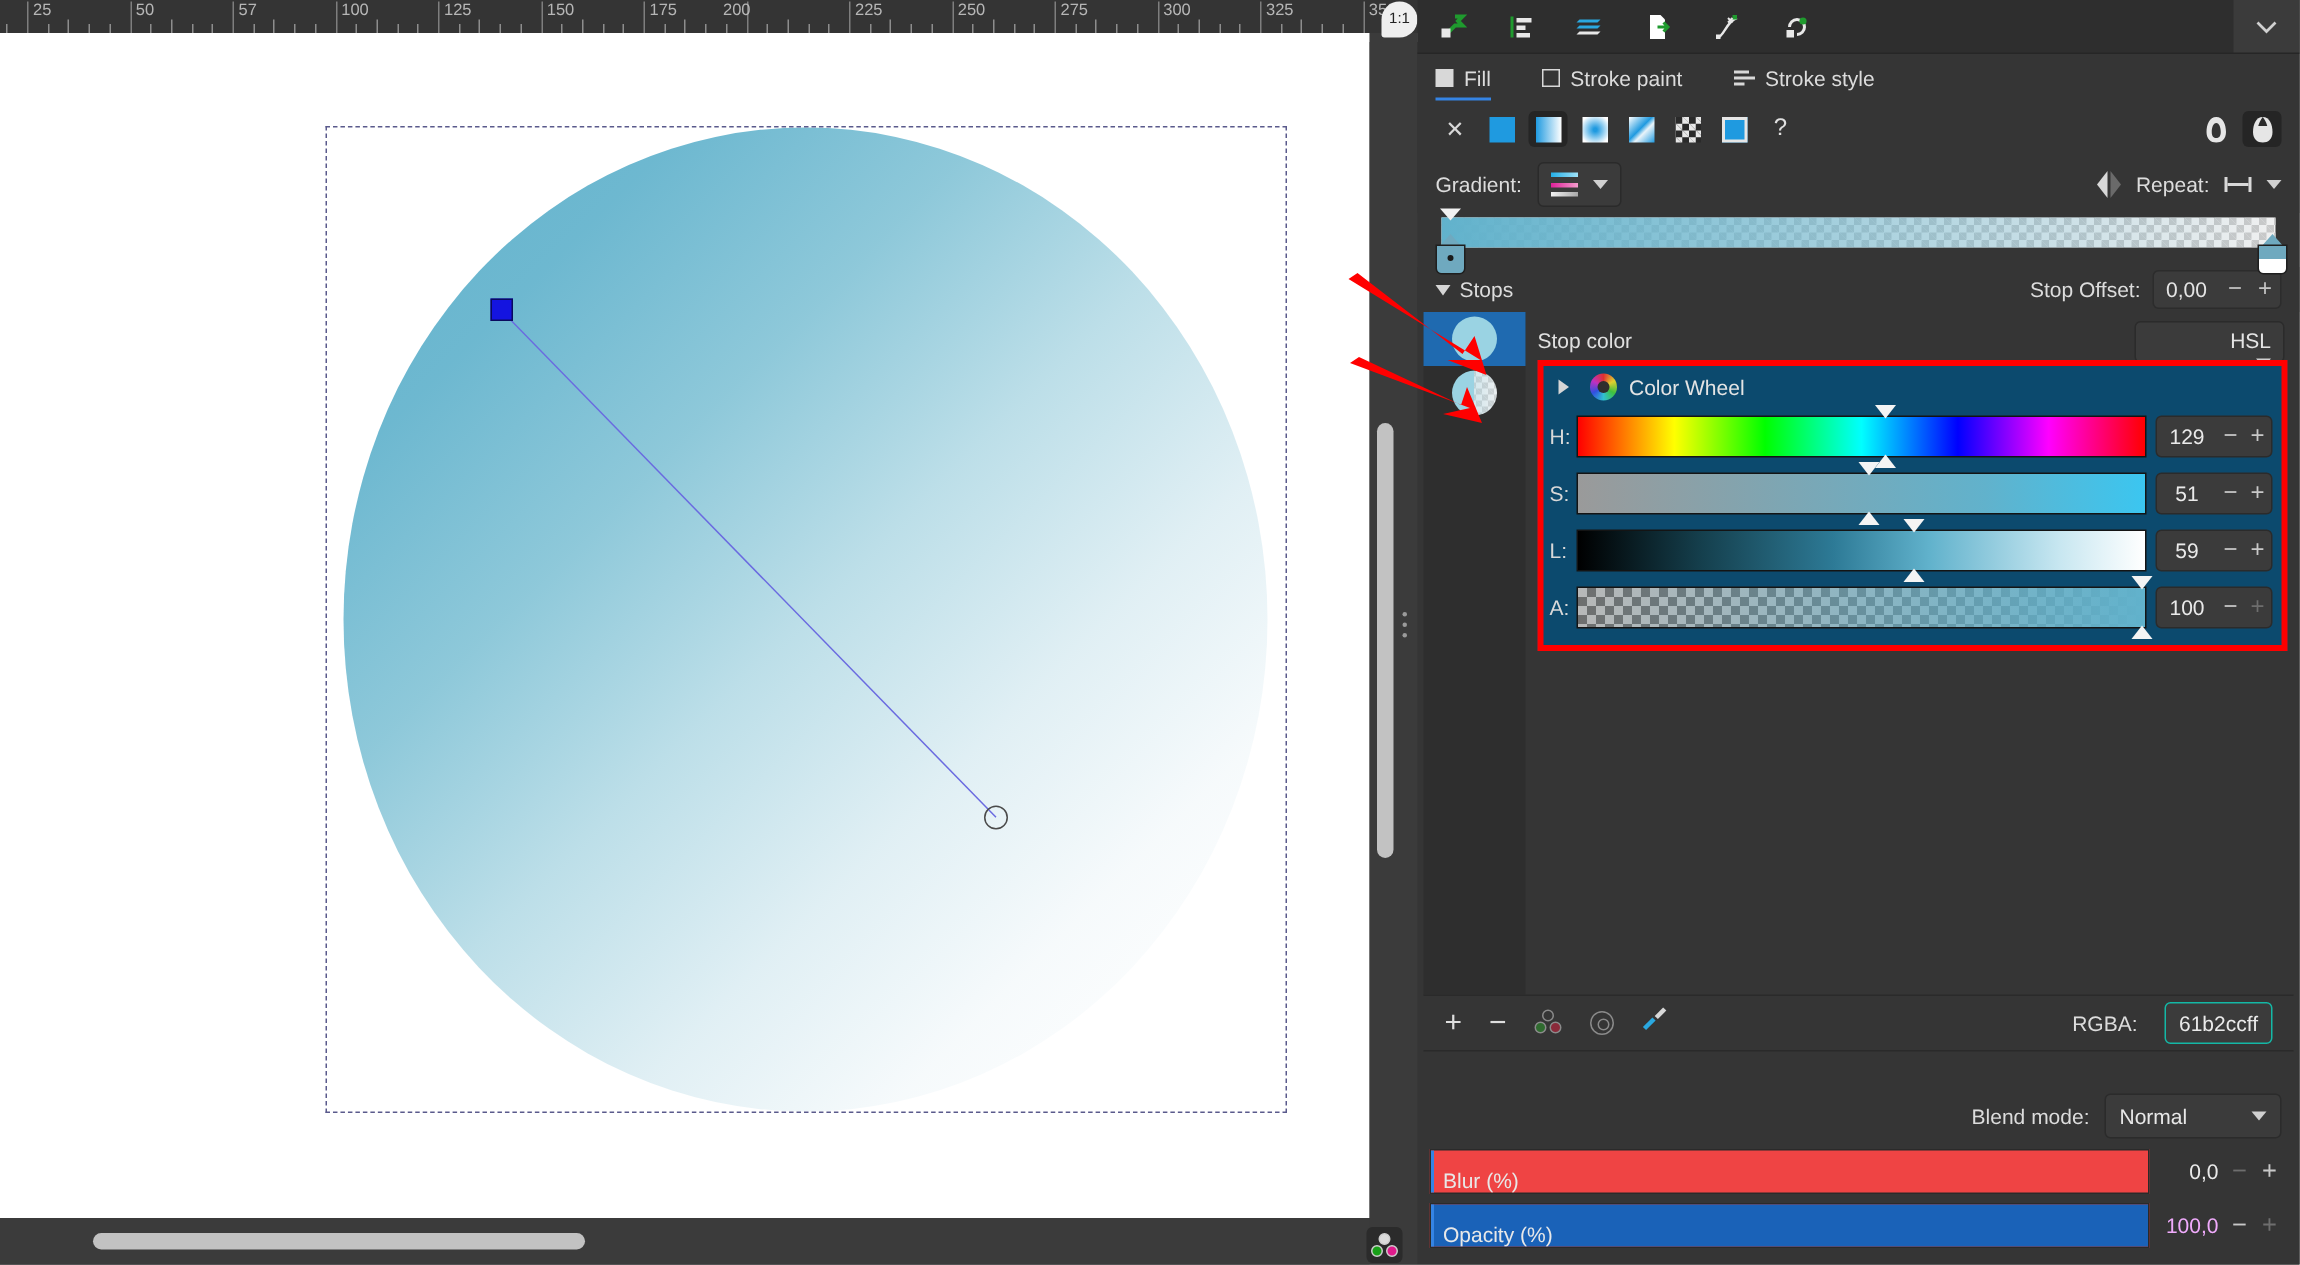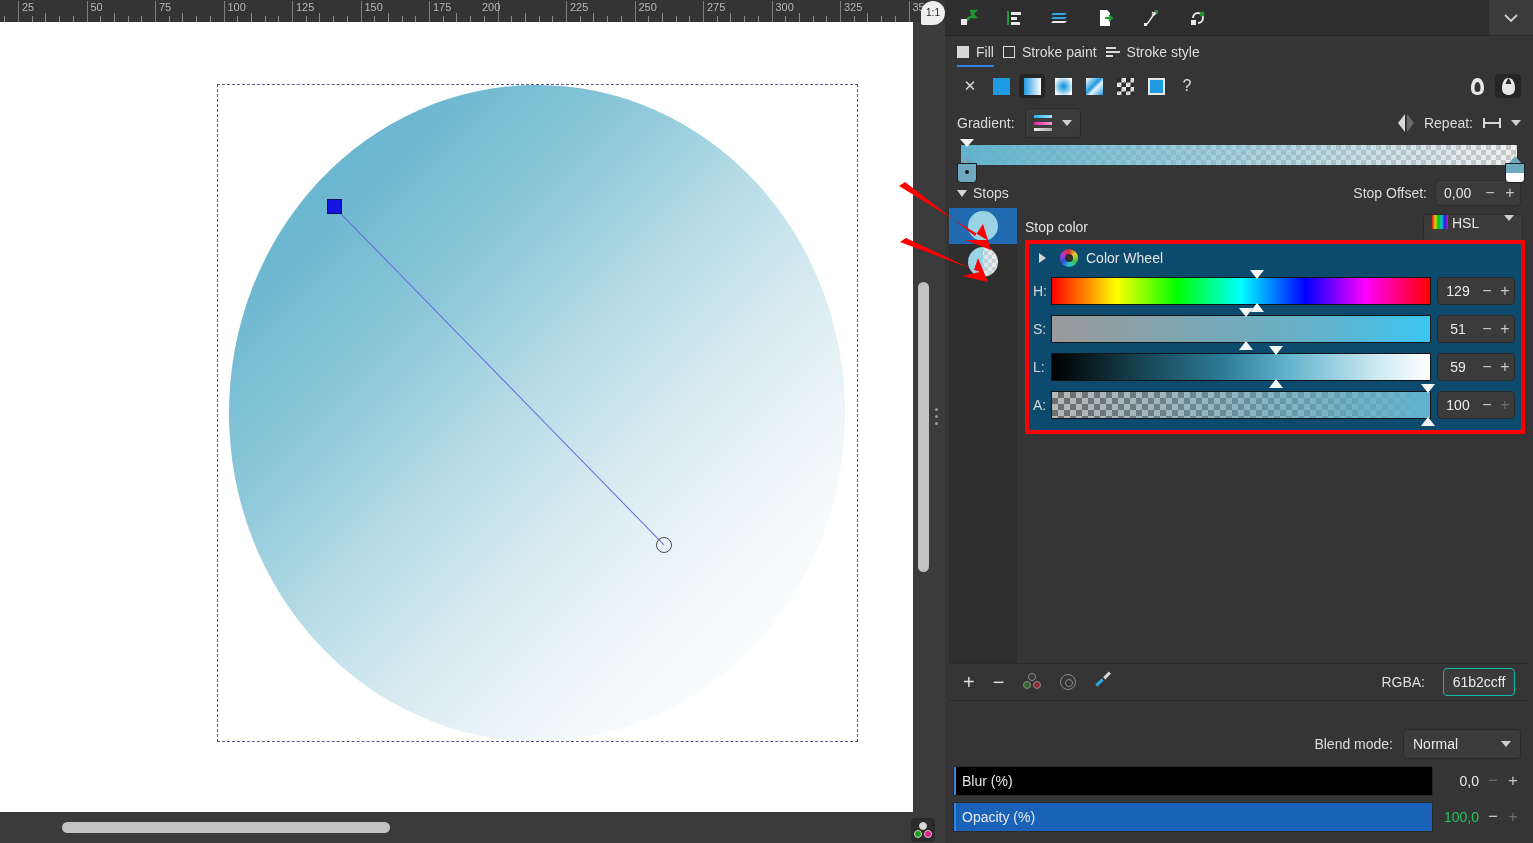--- a/index.html
+++ b/index.html
@@ -136,21 +136,21 @@
   }
   .dtab .xbtn { font-size: 14px; color:#c6c6c6; margin-left:4px; }
   #dock-tabs .spacer { flex:1; }
   .dtab.chev { width:44px; background:#3b3b3b; }
   #dock-tabs-rule {
     position:absolute; left:0; right:0; bottom:0; height:1px; background:#262626;
   }
 
   
   #fs-tabs {
-    height: 32px; display:flex; align-items:center; gap:9px;
+    height: 32px; display:flex; align-items:center; gap:34px;
     padding-left: 12px; background:#353535; position:relative;
   }
   .fstab { display:flex; align-items:center; gap:7px; font-size:14px;
     color:#dcdcdc; height:32px; position:relative; cursor:pointer; }
   .fstab.active::after { content:""; position:absolute; left:0; right:0;
     bottom:1px; height:2px; background:#3584e4; }
   .sq-filled { width:12px; height:12px; background:#d8d8d8; display:inline-block; }
   .sq-hollow { width:12px; height:12px; border:1.5px solid #d8d8d8; display:inline-block; }
   .ss-icon { position:relative; width:14px; height:12px; display:inline-block; }
   .ss-icon i { position:absolute; left:0; height:2px; background:#d8d8d8; }
@@ -297,21 +297,21 @@
     background-position: 0 0, 0 0, 4px 4px;
     background-color:#f2f2f2;
   }
 
   #stop-color-label {
     position:absolute; left: 80px; top: 11px; font-size:14px; color:#e0e0e0;
   }
   #mode-select {
     position:absolute; right: 10px; top: 6px; width:100px; height:28px;
     background:#3b3b3b; border:1px solid #2b2b2b; border-radius:4px;
-    display:flex; align-items:flex-start; gap:4px; padding:0 8px; cursor:pointer;
+    display:flex; align-items:flex-end; gap:4px; padding:0 8px; cursor:pointer;flex-direction:column;
   }
   .rainbow-ico { width:16px; height:14px;
     background: linear-gradient(to right,#e01010,#e0d010,#10c010,#10c0d0,#2020e0,#d010d0); }
   #mode-select .t { font-size:14px; color:#e4e4e4; }
   #mode-select .caret { margin-left:auto; }
 
   
   #color-panel {
     position:absolute; left: 80px; top: 32px; width: 500px; height: 194px;
     border: 4px solid #ff0000; background:#0c4a6e;
@@ -397,21 +397,21 @@
     border-radius:4px; display:flex; align-items:center; padding:0 9px;
     cursor:pointer;
   }
   #blend-select .t { font-size:14px; color:#e8e8e8; }
   #blend-select .caret { margin-left:auto; }
 
   .meter-row { position:absolute; left:8px; width:572px; height:30px;
     display:flex; align-items:center; }
   .meter {
     position:relative; flex:1; height:30px; border:1px solid #2a2a2a;
-    background:#000000; display:flex; align-items:center;
+    background:#ef4444; display:flex; align-items:flex-end;
   }
   .meter .bar { position:absolute; left:0; top:0; bottom:0; background:#1a62b8; }
   .meter .edge { position:absolute; left:0; top:0; bottom:0; width:2px; background:#3584e4; }
   .meter .t { position:relative; font-size:14px; color:#e8e8e8; padding-left:8px; }
   .meter-num { display:flex; align-items:center; height:30px; width:92px;
     justify-content:flex-end; padding-right:2px; }
   .meter-num .v { font-size:14px; color:#eaeaea; padding-right:4px; }
   .meter-num .mn,.meter-num .pl { width:20px; text-align:center; font-size:17px;
     color:#c8c8c8; cursor:pointer; }
   .meter-num.dim .mn,.meter-num.dim .pl { color:#6e6e6e; }
@@ -435,21 +435,21 @@
         <div class="rtick mid" style="left: 45.4px;"></div>
         <div class="rtick minor" style="left: 59.1px;"></div>
         <div class="rtick minor" style="left: 72.8px;"></div>
         <div class="rtick major" style="left: 86.5px;"></div>
         <div class="rlabel" style="left: 90.5px;">50</div>
         <div class="rtick minor" style="left: 100.2px;"></div>
         <div class="rtick mid" style="left: 113.9px;"></div>
         <div class="rtick minor" style="left: 127.6px;"></div>
         <div class="rtick minor" style="left: 141.3px;"></div>
         <div class="rtick major" style="left: 155px;"></div>
-        <div class="rlabel" style="left: 159px;">75</div>
+        <div class="rlabel" style="left: 159px;">57</div>
         <div class="rtick minor" style="left: 168.7px;"></div>
         <div class="rtick mid" style="left: 182.4px;"></div>
         <div class="rtick minor" style="left: 196.1px;"></div>
         <div class="rtick minor" style="left: 209.8px;"></div>
         <div class="rtick major" style="left: 223.5px;"></div>
         <div class="rlabel" style="left: 227.5px;">100</div>
         <div class="rtick minor" style="left: 237.2px;"></div>
         <div class="rtick mid" style="left: 250.9px;"></div>
         <div class="rtick minor" style="left: 264.6px;"></div>
         <div class="rtick minor" style="left: 278.3px;"></div>
@@ -829,21 +829,21 @@
       </div>
     </div>
 
     <div class="meter-row" id="opacity-row">
       <div class="meter">
         <div class="bar" style="width:100%"></div>
         <div class="edge"></div>
         <span class="t">Opacity (%)</span>
       </div>
       <div class="meter-num dim">
-        <span class="v" style="color:#22c55e">100,0</span>
+        <span class="v" style="color:#f0abfc">100,0</span>
         <span class="mn" style="color:#c8c8c8">−</span>
         <span class="pl">+</span>
       </div>
     </div>
   </div>
 
   <svg class="arrow" style="left:895px; top:182px;" width="110" height="70" viewBox="0 0 110 70">
     <path d="M4 4 L92 58 L70 58 L96 68 L88 42 L80 54 L10 0 Z" fill="#ff0000"></path>
   </svg>
   <svg class="arrow" style="left:898px; top:238px;" width="100" height="50" viewBox="0 0 100 50">

